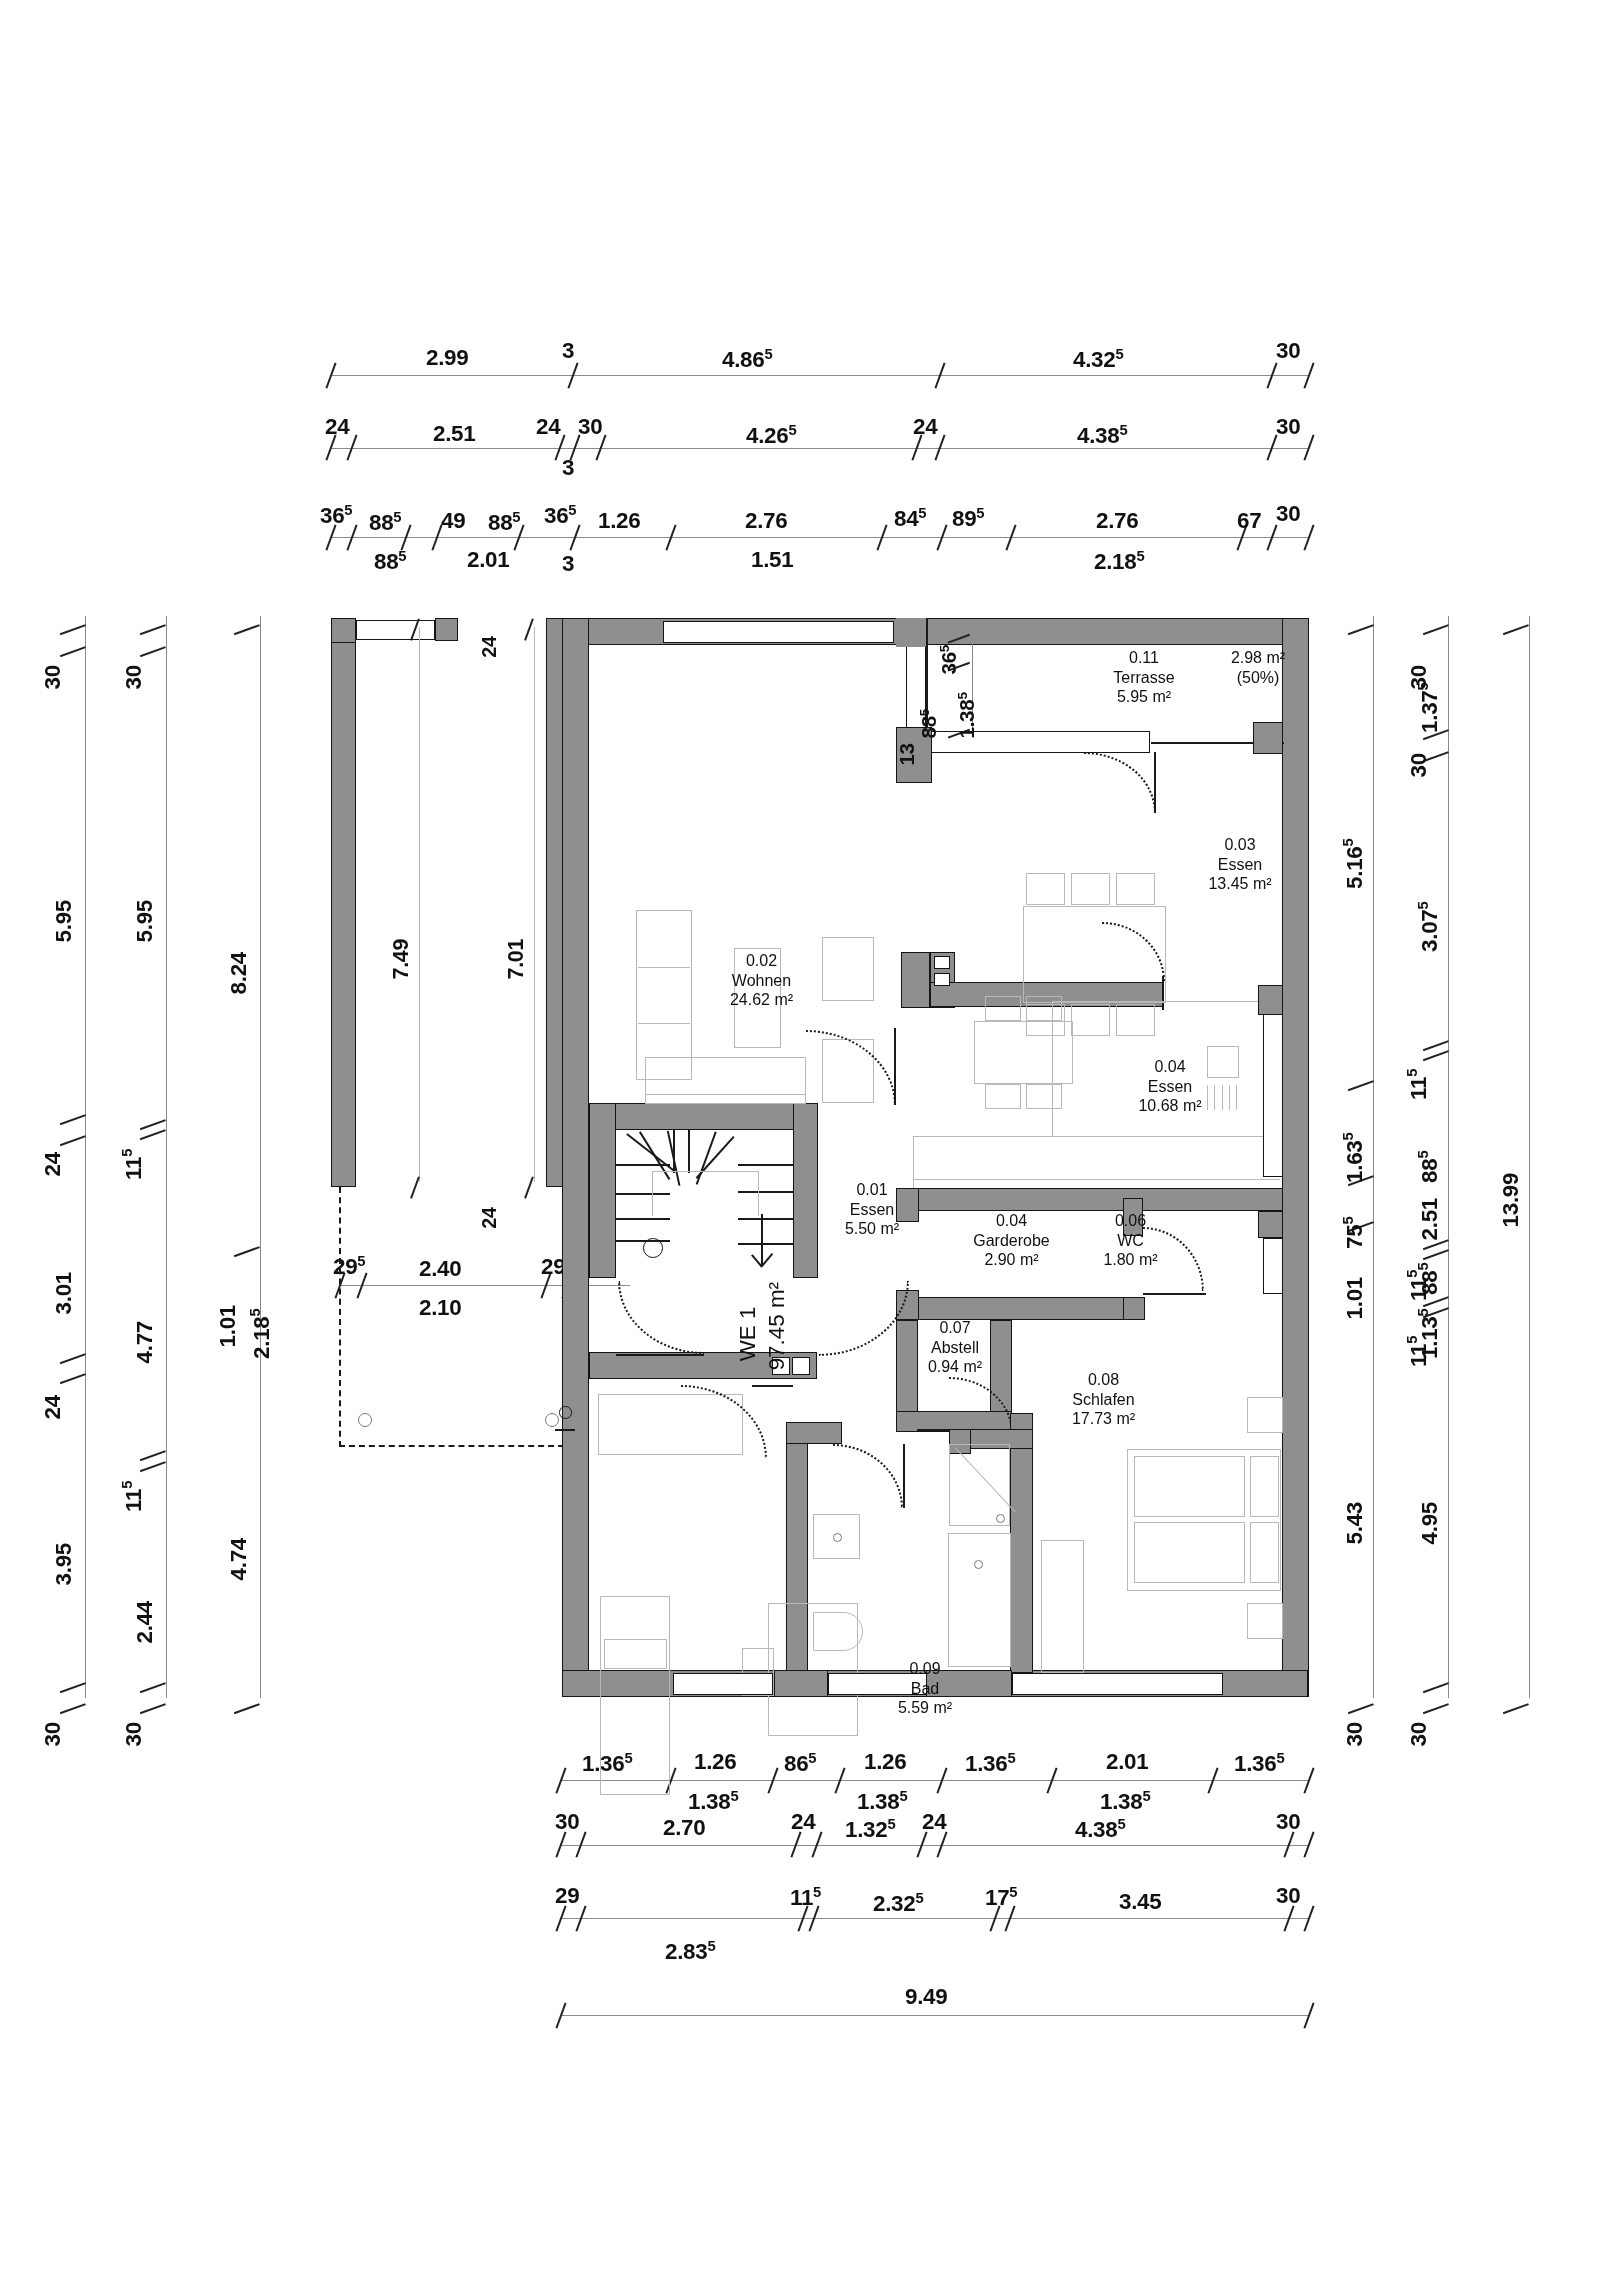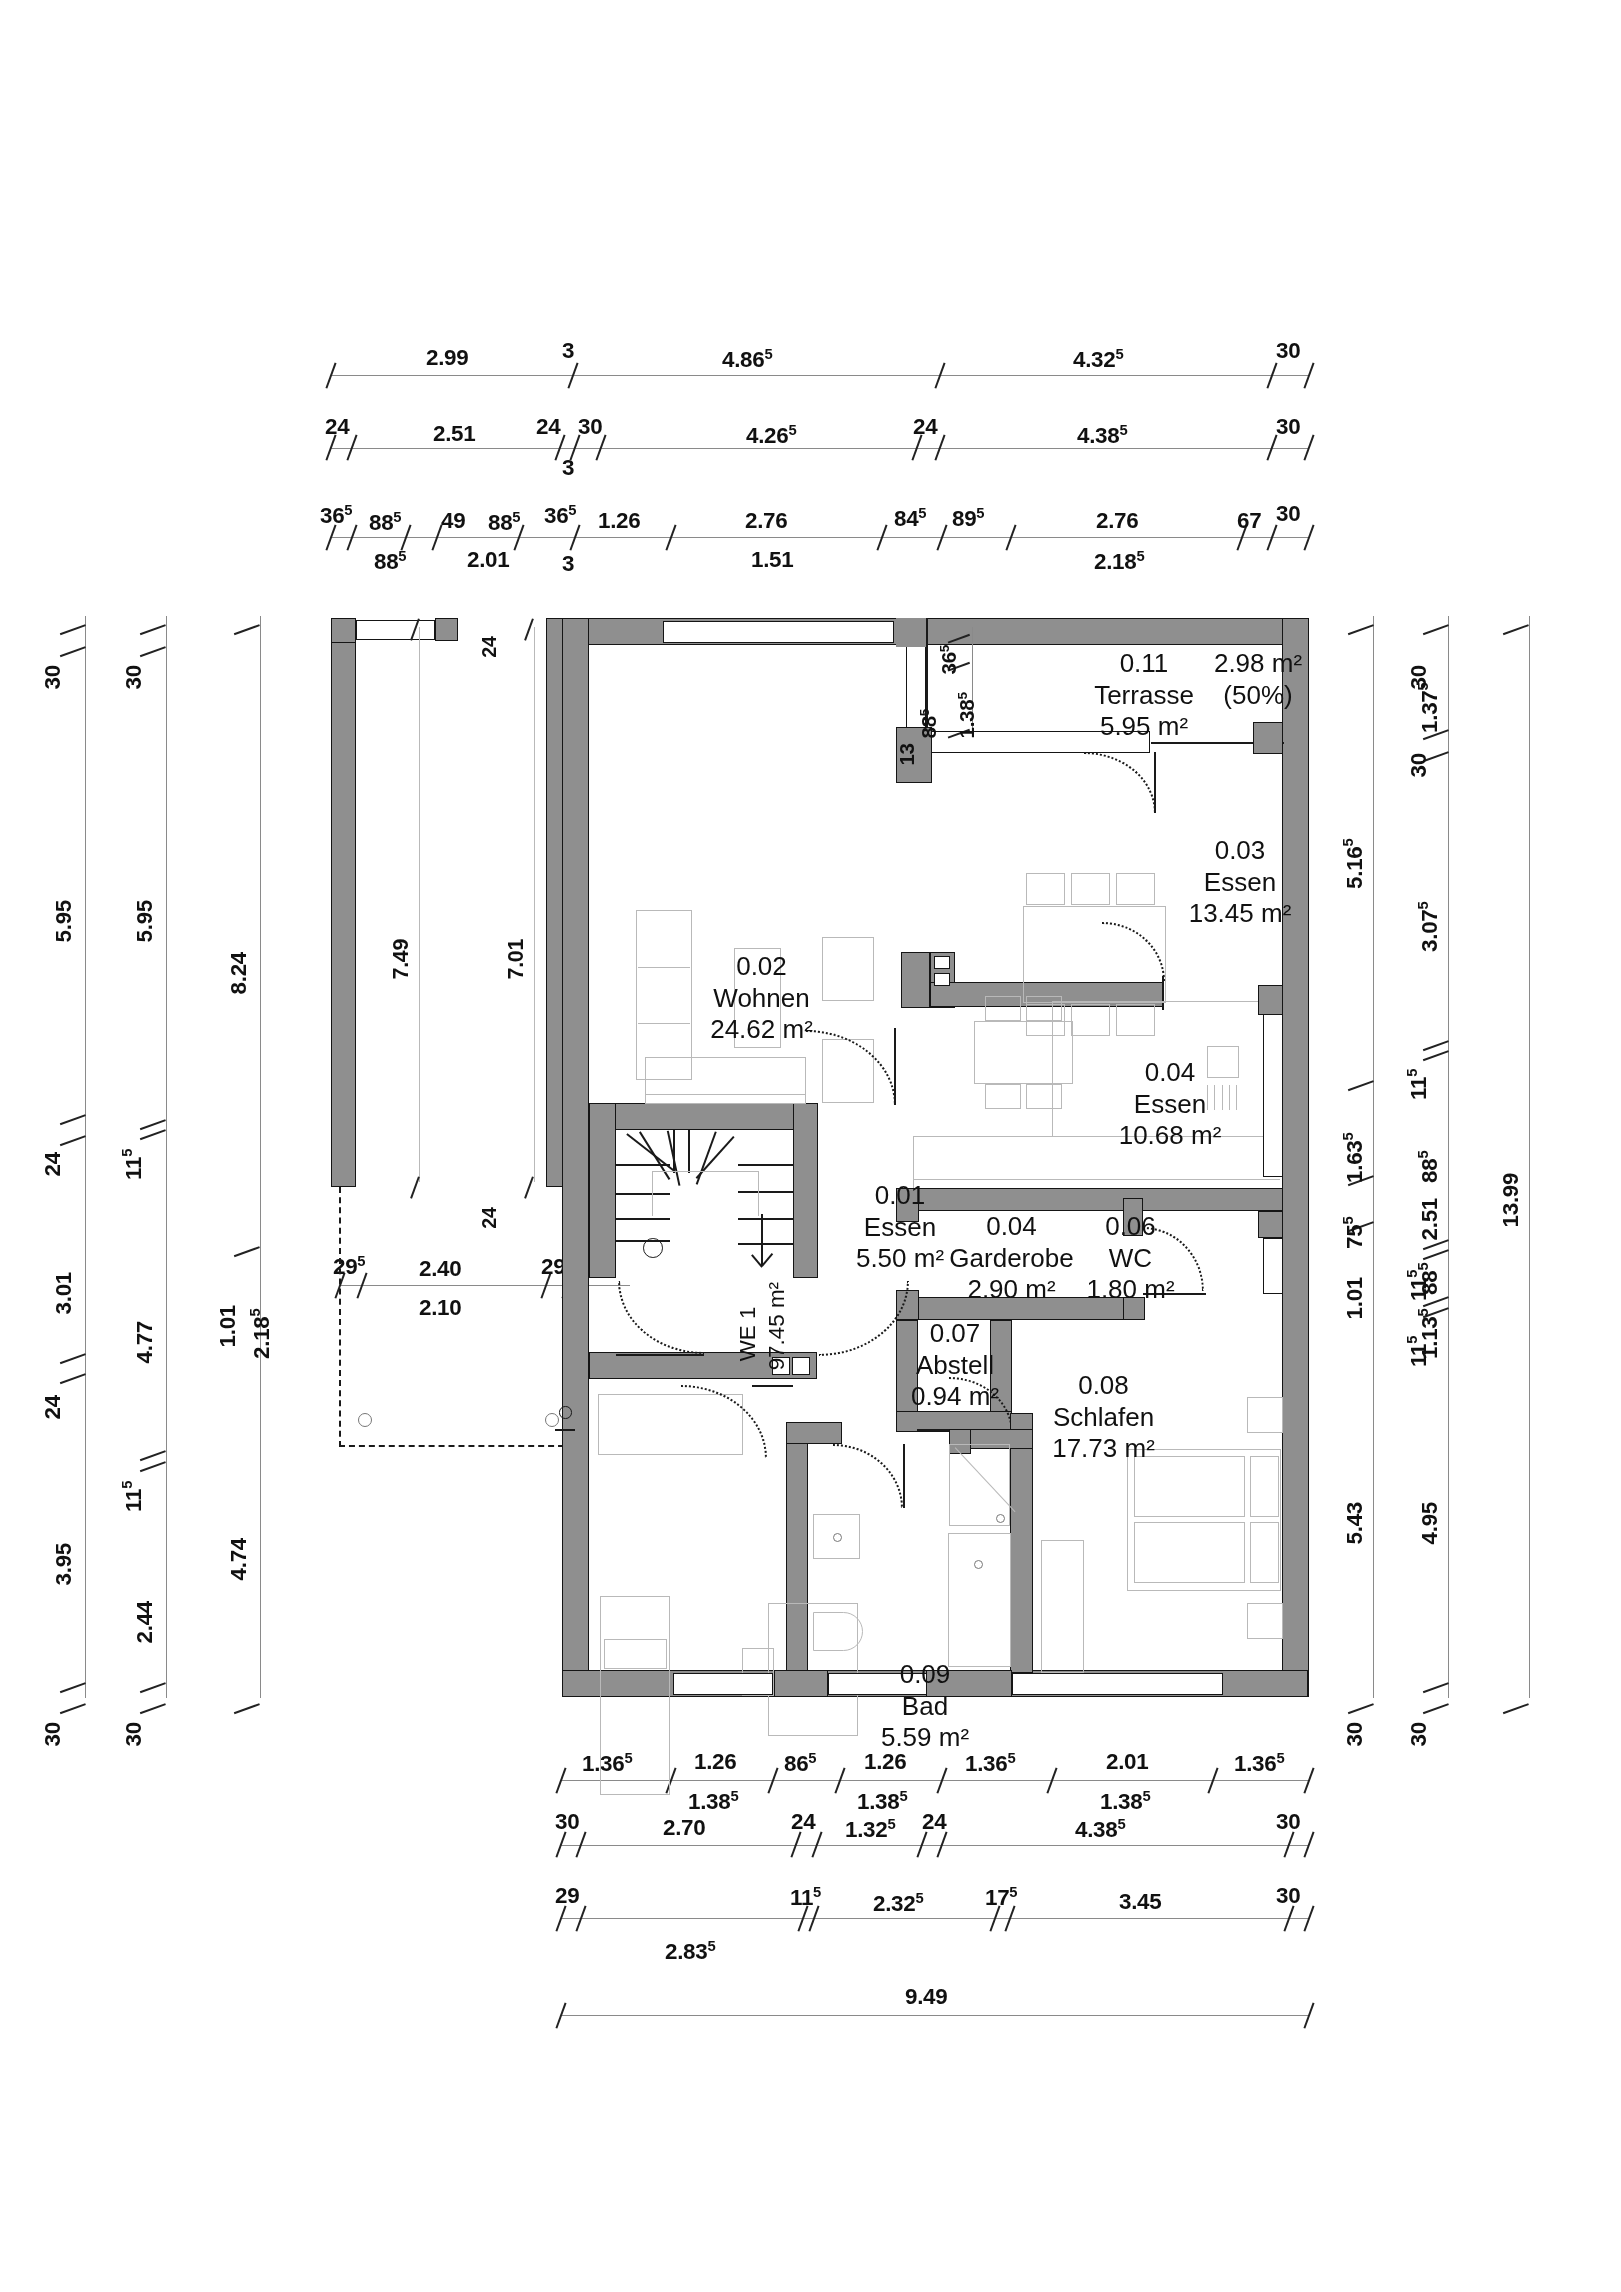--- a/index.html
+++ b/index.html
@@ -74,21 +74,21 @@
     position:absolute;
     background:#b9b9b9;
     height:1.3px;
   }
   .thinline.v{width:1.3px;height:auto;}
   .darkline{position:absolute;background:#1a1a1a;height:1.6px;}
   .darkline.v{width:1.6px;height:auto;}
   .roomlabel{
     position:absolute;
     text-align:center;
-    font-size:26px;
+    font-size:16px;
     line-height:1.22;
     color:#111;
     white-space:nowrap;
   }
   .roomlabel .num{display:block;}
   .roomlabel .nm{display:block;}
   .roomlabel .ar{display:block;}
   .we-label{
     position:absolute;
     font-size:22.4px;
@@ -534,21 +534,21 @@
 
   <div class="win" style="left:673px;top:1673px;width:100px;height:21.5px;"></div>
   <div class="wall" style="left:774px;top:1670px;width:54px;height:27px;"></div>
   <div class="win" style="left:828px;top:1673px;width:99px;height:21.5px;"></div>
   <div class="wall" style="left:926px;top:1670px;width:86px;height:27px;"></div>
   <div class="win" style="left:1012px;top:1673px;width:211px;height:21.5px;"></div>
 
   <div class="circ" style="left:559px;top:1406px;width:12.5px;height:12.5px;"></div>
   <div class="darkline" style="left:555px;top:1429px;width:19.7px;"></div>
 
-  <div class="roomlabel" style="left:824px;top:1180px;width:152px;">
+  <div class="roomlabel" style="left:796px;top:1180px;width:152px;">
     <span class="num">0.01</span>
     <span class="nm">Essen</span>
     <span class="ar">5.50 m²</span>
   </div>
 
   <div class="roomlabel" style="left:681px;top:951px;width:161px;">
     <span class="num">0.02</span>
     <span class="nm">Wohnen</span>
     <span class="ar">24.62 m²</span>
   </div>

